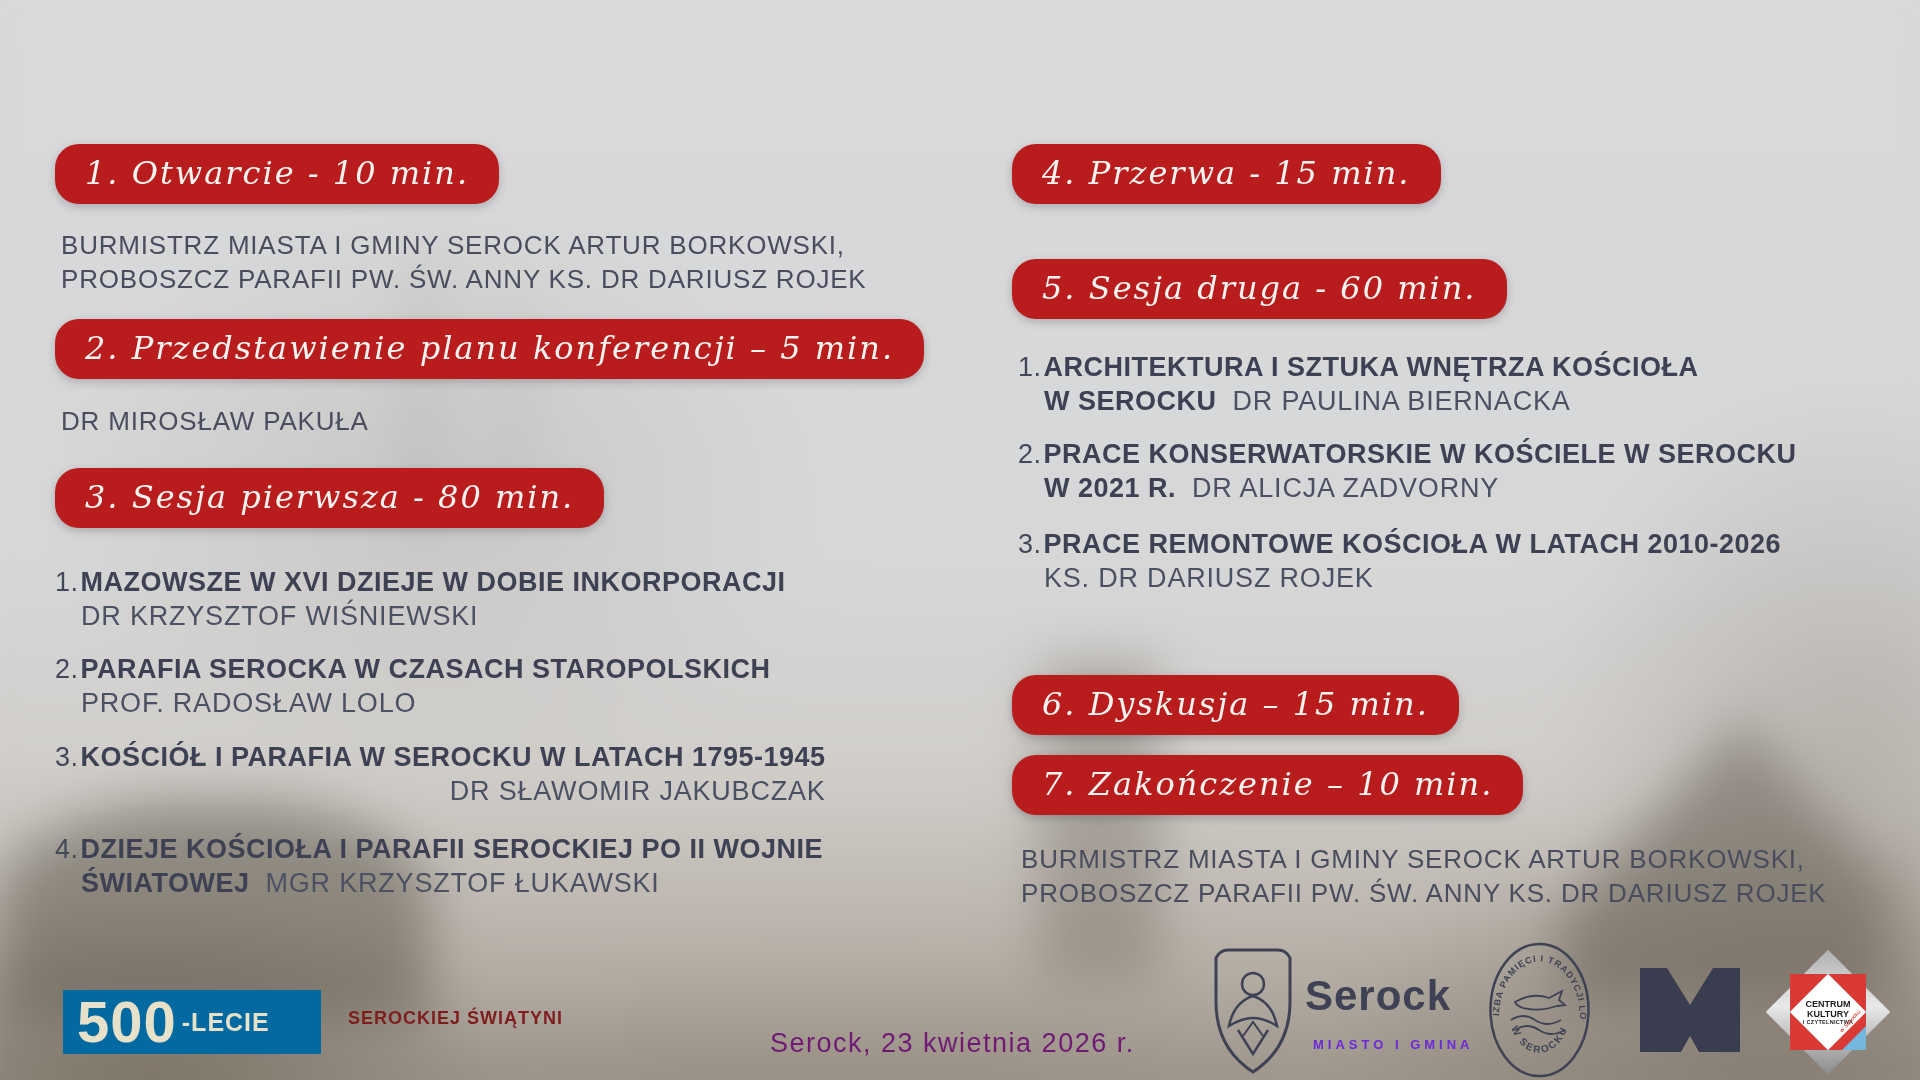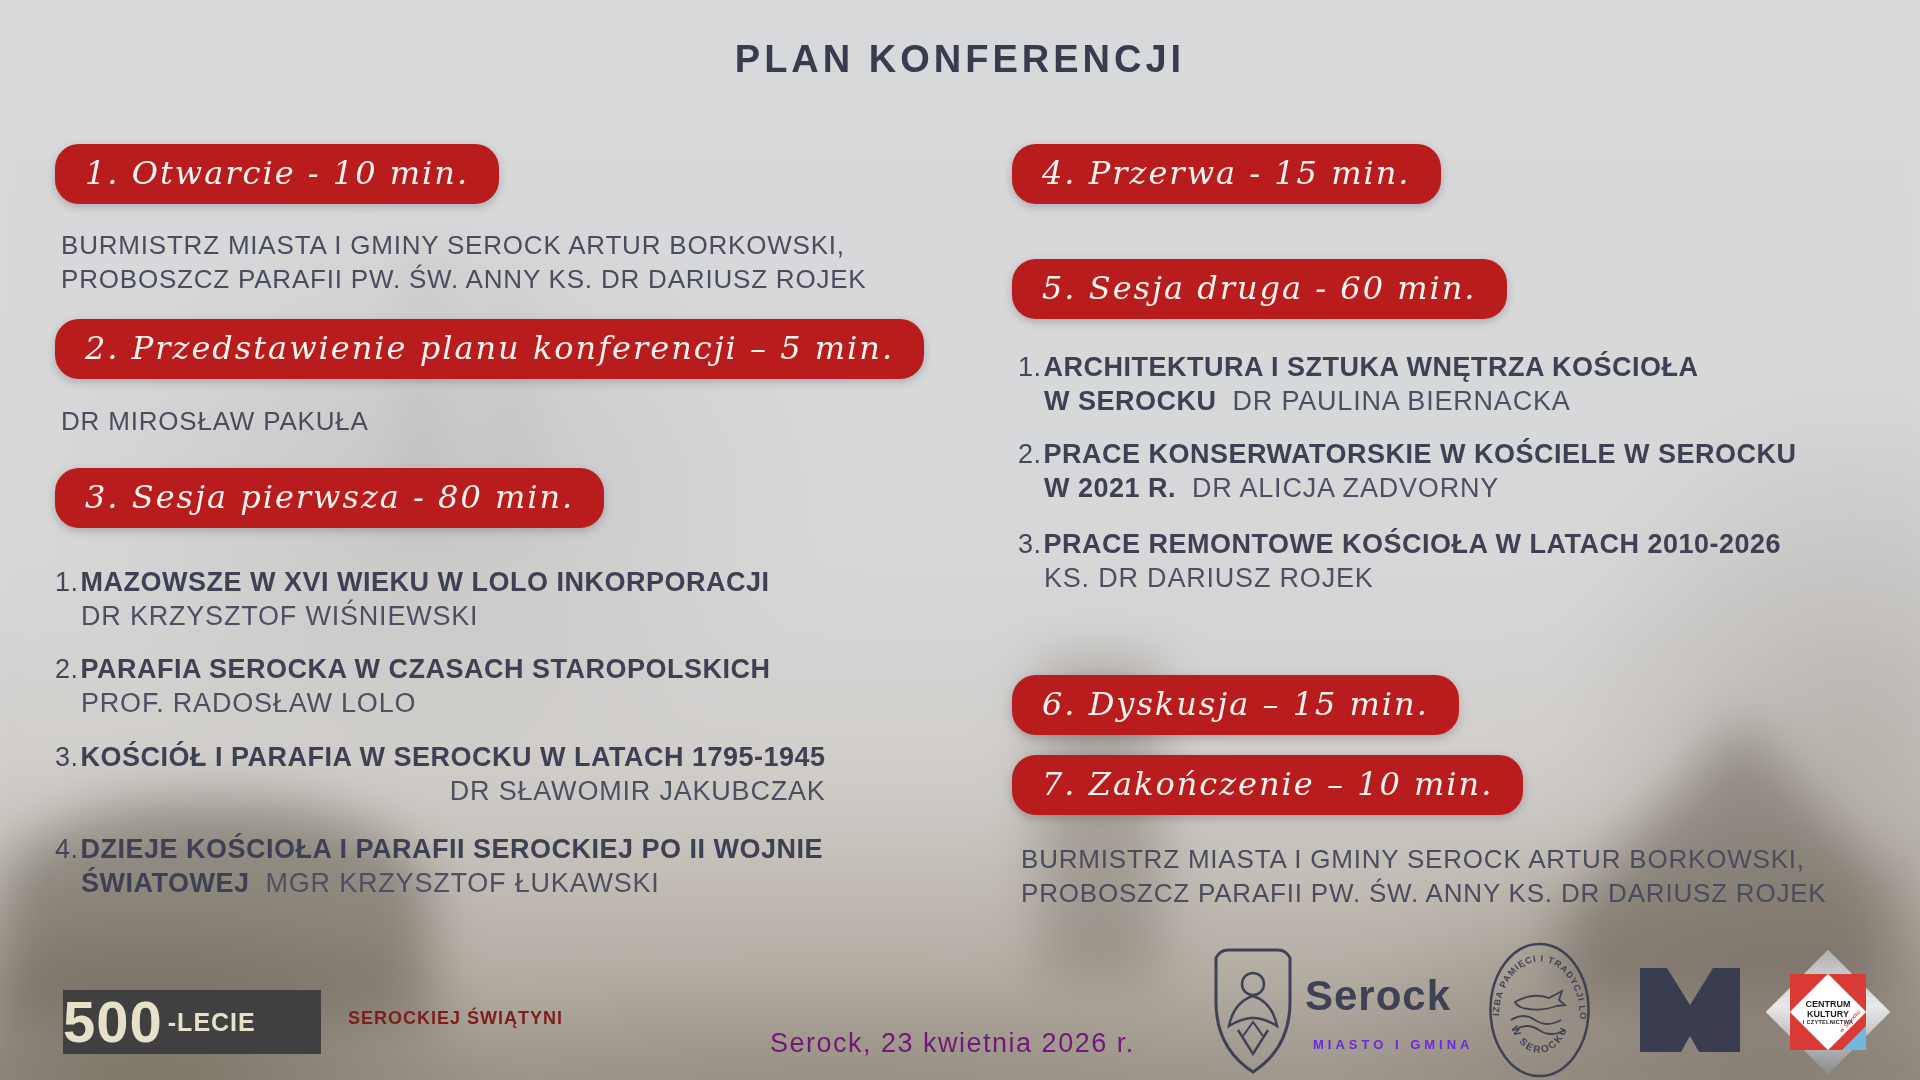--- a/index.html
+++ b/index.html
@@ -38,22 +38,22 @@
   .item .speaker{font-weight:normal;letter-spacing:.8px;color:#4c5063;}
   
   .p1{left:55px;top:144px;}  .p2{left:55px;top:319px;}  .p3{left:55px;top:468px;}
   .d1{left:61px;top:228px;}  .d2{left:61px;top:404px;}
   .l0{left:55px;top:565px;}  .l1{left:55px;top:652px;}  .l2{left:55px;top:740px;text-align:right;}  .l3{left:55px;top:832px;}
   
   .p4{left:1012px;top:144px;} .p5{left:1012px;top:259px;} .p6{left:1012px;top:675px;} .p7{left:1012px;top:755px;}
   .r0{left:1018px;top:350px;} .r1{left:1018px;top:437px;} .r2{left:1018px;top:527px;}
   .d7{left:1021px;top:842px;}
   
-  .badge-box{position:absolute;left:63px;top:990px;width:258px;height:64px;background:#404040;
-             display:flex;align-items:center;box-sizing:border-box;}
+  .badge-box{position:absolute;left:63px;top:990px;width:258px;height:64px;background:#0369a1;
+             display:flex;align-items:center;padding-left:14px;box-sizing:border-box;}
   .badge-500{font-size:58px;font-weight:bold;color:#e8e1c9;line-height:1;letter-spacing:1px;}
   .badge-lecie{font-size:25px;font-weight:bold;color:#e8e1c9;margin-left:5px;letter-spacing:1px;}
   .badge-title{position:absolute;left:348px;top:1008px;font-size:18px;font-weight:bold;
                letter-spacing:1px;color:#7f1d1d;white-space:nowrap;}
   .date{position:absolute;left:770px;top:1028px;font-size:27px;letter-spacing:1.5px;color:#701a75;white-space:nowrap;}
   .logo{position:absolute;}
   .coa{left:1210px;top:944px;}
   .serock-name{left:1305px;top:972px;font-size:42px;font-weight:bold;color:#3e4254;letter-spacing:1px;}
   .serock-sub{left:1313px;top:1037px;font-size:13px;font-weight:bold;color:#6d28d9;letter-spacing:4px;}
   .stamp{left:1487px;top:940px;}
@@ -77,37 +77,36 @@
   <div class="bg">
     <div class="bg-blur">
       <div class="bg-shape mast-a"></div>
       <div class="bg-shape mast-b"></div>
       <div class="bg-shape tower"></div>
       <div class="bg-shape roof"></div>
       <div class="bg-shape boat"></div>
     </div>
   </div>
 
-  <div class="title">PLAN KONFERENCJI</div>
 
   <div class="pill p1">1. Otwarcie - 10 min.</div>
   <div class="desc d1">
     <div>BURMISTRZ MIASTA I GMINY SEROCK ARTUR BORKOWSKI,</div>
     <div>PROBOSZCZ PARAFII PW. ŚW. ANNY KS. DR DARIUSZ ROJEK</div>
   </div>
 
   <div class="pill p2">2. Przedstawienie planu konferencji – 5 min.</div>
   <div class="desc d2">
     <div>DR MIROSŁAW PAKUŁA</div>
   </div>
 
   <div class="pill p3">3. Sesja pierwsza - 80 min.</div>
 
   <div class="item l0">
-    <div><span class="num">1.</span><span class="btxt">MAZOWSZE W XVI WIEKU W LOLO INKORPORACJI</span></div>
+    <div><span class="num">1.</span><span class="btxt">MAZOWSZE W XVI DZIEJE W DOBIE INKORPORACJI</span></div>
     <div class="cont"><span class="btxt"></span><span class="speaker">DR KRZYSZTOF WIŚNIEWSKI</span></div>
   </div>
   <div class="item l1">
     <div><span class="num">2.</span><span class="btxt">PARAFIA SEROCKA W CZASACH STAROPOLSKICH</span></div>
     <div class="cont"><span class="btxt"></span><span class="speaker">PROF. RADOSŁAW LOLO</span></div>
   </div>
   <div class="item l2">
     <div><span class="num">3.</span><span class="btxt">KOŚCIÓŁ I PARAFIA W SEROCKU W LATACH 1795-1945</span></div>
     <div class="cont"><span class="btxt"></span><span class="speaker">DR SŁAWOMIR JAKUBCZAK</span></div>
   </div>

